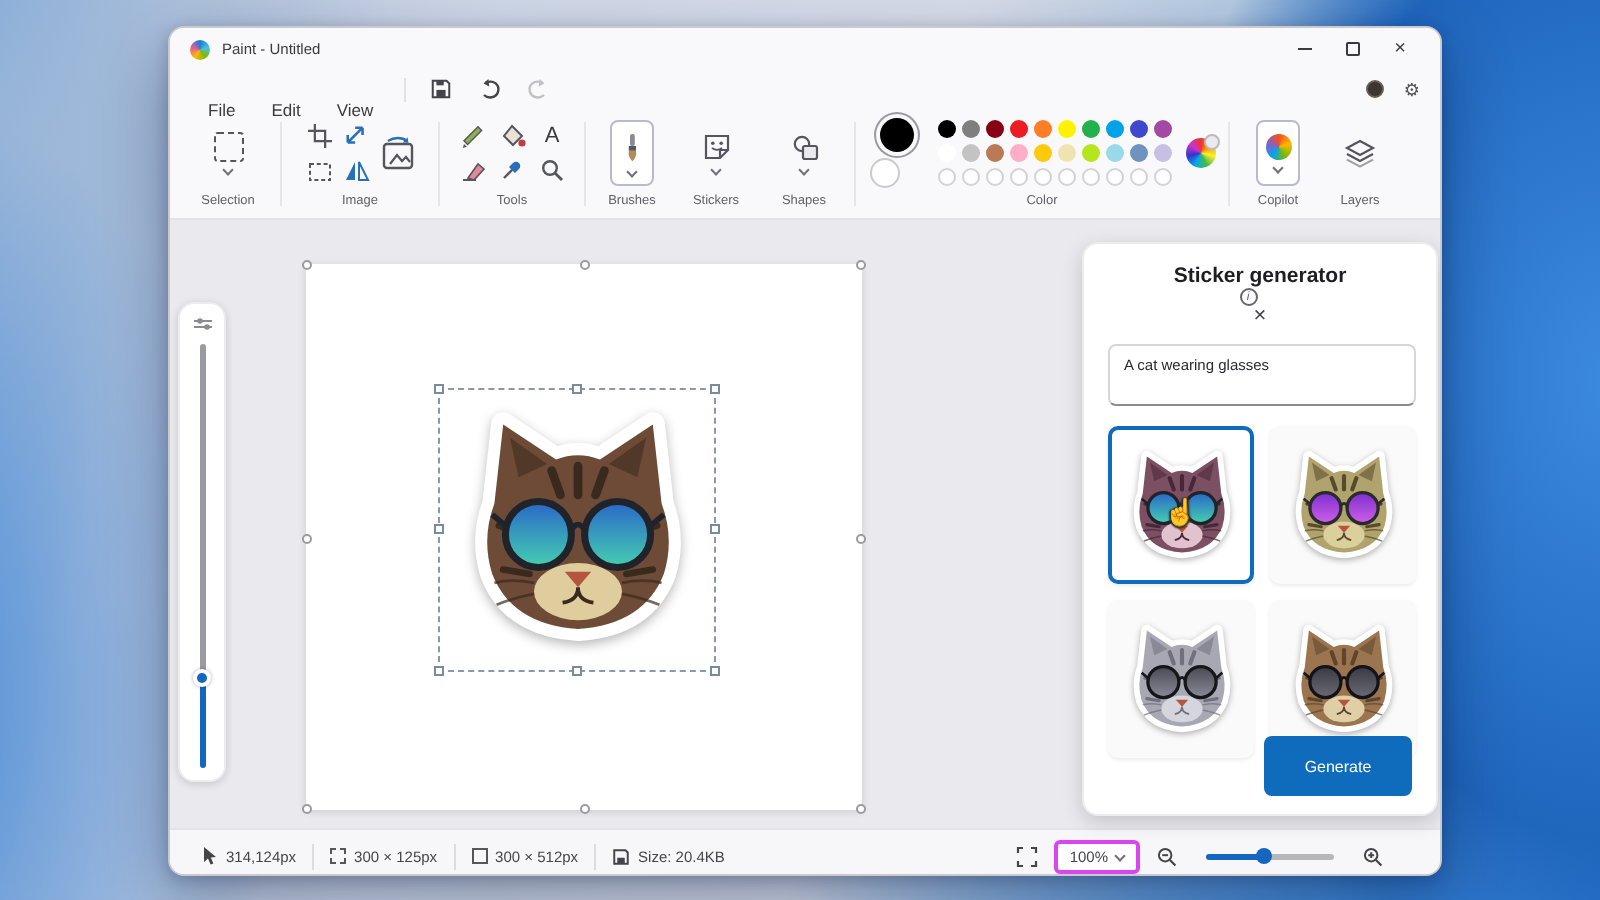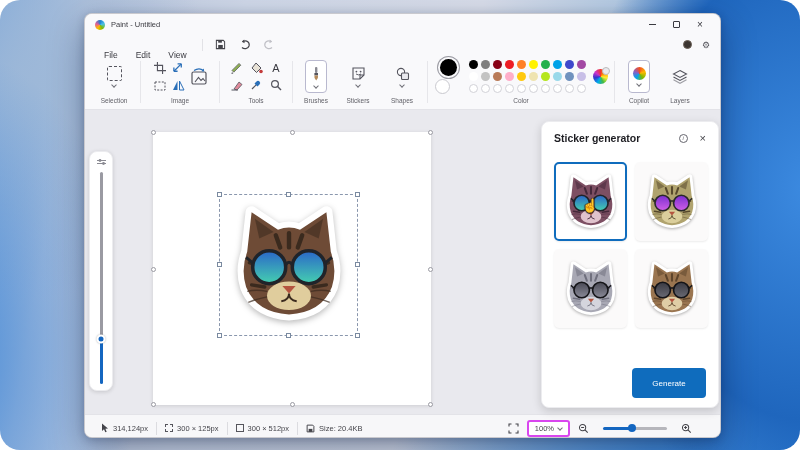--- a/index.html
+++ b/index.html
@@ -6,21 +6,20 @@
   html,body { width:800px; height:450px; overflow:hidden; font-family:"Liberation Sans", sans-serif; }
 
   .desktop {
     position:relative; width:800px; height:450px;
     background:
       radial-gradient(ellipse 300px 420px at 101% 42%, #3c8ae0 0%, #1f66bd 55%, rgba(31,102,189,0) 78%),
       radial-gradient(ellipse 420px 260px at 85% 108%, #2f7fd6 0%, rgba(31,102,189,0) 70%),
       radial-gradient(ellipse 300px 500px at -6% 80%, #4f8fd8 0%, rgba(79,143,216,0) 62%),
       radial-gradient(ellipse 260px 300px at 4% 20%, #9db8d8 0%, rgba(157,184,216,0) 70%),
       linear-gradient(100deg, #7ba6d9 0%, #b9c6dd 10%, #cfd8e8 28%, #d8dde9 55%, #9dbede 80%, #2a72c8 100%);
-    border-radius: 20px;
   }
 
   .window {
     position:absolute; left:84px; top:13px; width:637px; height:425px;
     background:#f9f9fb; border-radius:8px; overflow:hidden;
     border:1px solid rgba(60,60,70,.25);
     box-shadow:0 14px 34px rgba(0,20,60,.38), 0 2px 8px rgba(0,20,60,.22);
   }
 
   
@@ -88,21 +87,21 @@
     box-shadow:0 1px 4px rgba(0,0,0,.12); }
   .chandle { position:absolute; width:5px; height:5px; border-radius:50%; background:#fff; border:1px solid #9a9aa2; }
 
   .selection { position:absolute; left:66px; top:62px; width:139px; height:142px; border:1px dashed #8a97ad; }
   .shandle { position:absolute; width:5px; height:5px; background:#fff; border:1px solid #7a8aa0; }
   .selection svg { position:absolute; left:3px; top:4px; }
 
   
   .panel { position:absolute; left:456px; top:11px; width:178px; height:287px; background:#fff;
     border-radius:8px; border:1px solid #ececef; box-shadow:0 3px 10px rgba(0,0,0,.16); }
-  .phead { display:flex; align-items:center; padding:10px 12px 8px 12px; }
+  .phead { display:flex; align-items:center; padding:10px 12px 8px 12px;flex-direction:column; }
   .ptitle { font-size:10.5px; font-weight:bold; color:#1d1d22; flex:1; }
   .infoico { width:9px; height:9px; border:1px solid #66666e; border-radius:50%; font-size:6px; color:#66666e;
     display:flex; align-items:center; justify-content:center; margin-right:12px; font-style:italic; }
   .pclose { font-size:11px; color:#44444a; line-height:1; }
   .prompt { display:block; width:154px; margin:0 12px; height:31px; border:1px solid #d6d6da; border-bottom:1.5px solid #8a8a92;
     border-radius:4px; font-size:7.5px; color:#2a2a30; padding:5px 7px; resize:none; outline:none;
     font-family:"Liberation Sans", sans-serif; background:#fff; }
   .thumbs { display:grid; grid-template-columns:73px 73px; grid-auto-rows:79px; gap:8px; margin:10px 12px; }
   .tcell { position:relative; background:#fbfafa; border-radius:5px; display:flex; align-items:center; justify-content:center;
     box-shadow:0 1px 2px rgba(0,0,0,.08); }
@@ -423,20 +422,21 @@
           <div class="shandle" style="right:-3px;bottom:-3px"></div>
         </div>
       </div>
 
       <div class="panel">
         <div class="phead">
           <div class="ptitle">Sticker generator</div>
           <div class="infoico">i</div>
           <div class="pclose">×</div>
         </div>
+        <textarea class="prompt" spellcheck="false" style="">A cat wearing glasses</textarea>
         <div class="thumbs">
           <div class="tcell selected">
             <svg id="cat0" viewBox="0 0 120 120">
   <defs>
                   <linearGradient id="g0" x1="0" y1="0" x2="0" y2="1">
     <stop offset="0" stop-color="#2a66c8"></stop>
                     <stop offset="1" stop-color="#45d0b0"></stop>
   </linearGradient>
                 </defs>
   <path d="M22,48 L26,12 L50,28 Q60,24 70,28 L94,12 L98,48 Q104,64 99,80 Q90,103 60,105 Q30,103 21,80 Q16,64 22,48 Z" fill="#fff" stroke="#fff" stroke-width="11" stroke-linejoin="round"></path>

